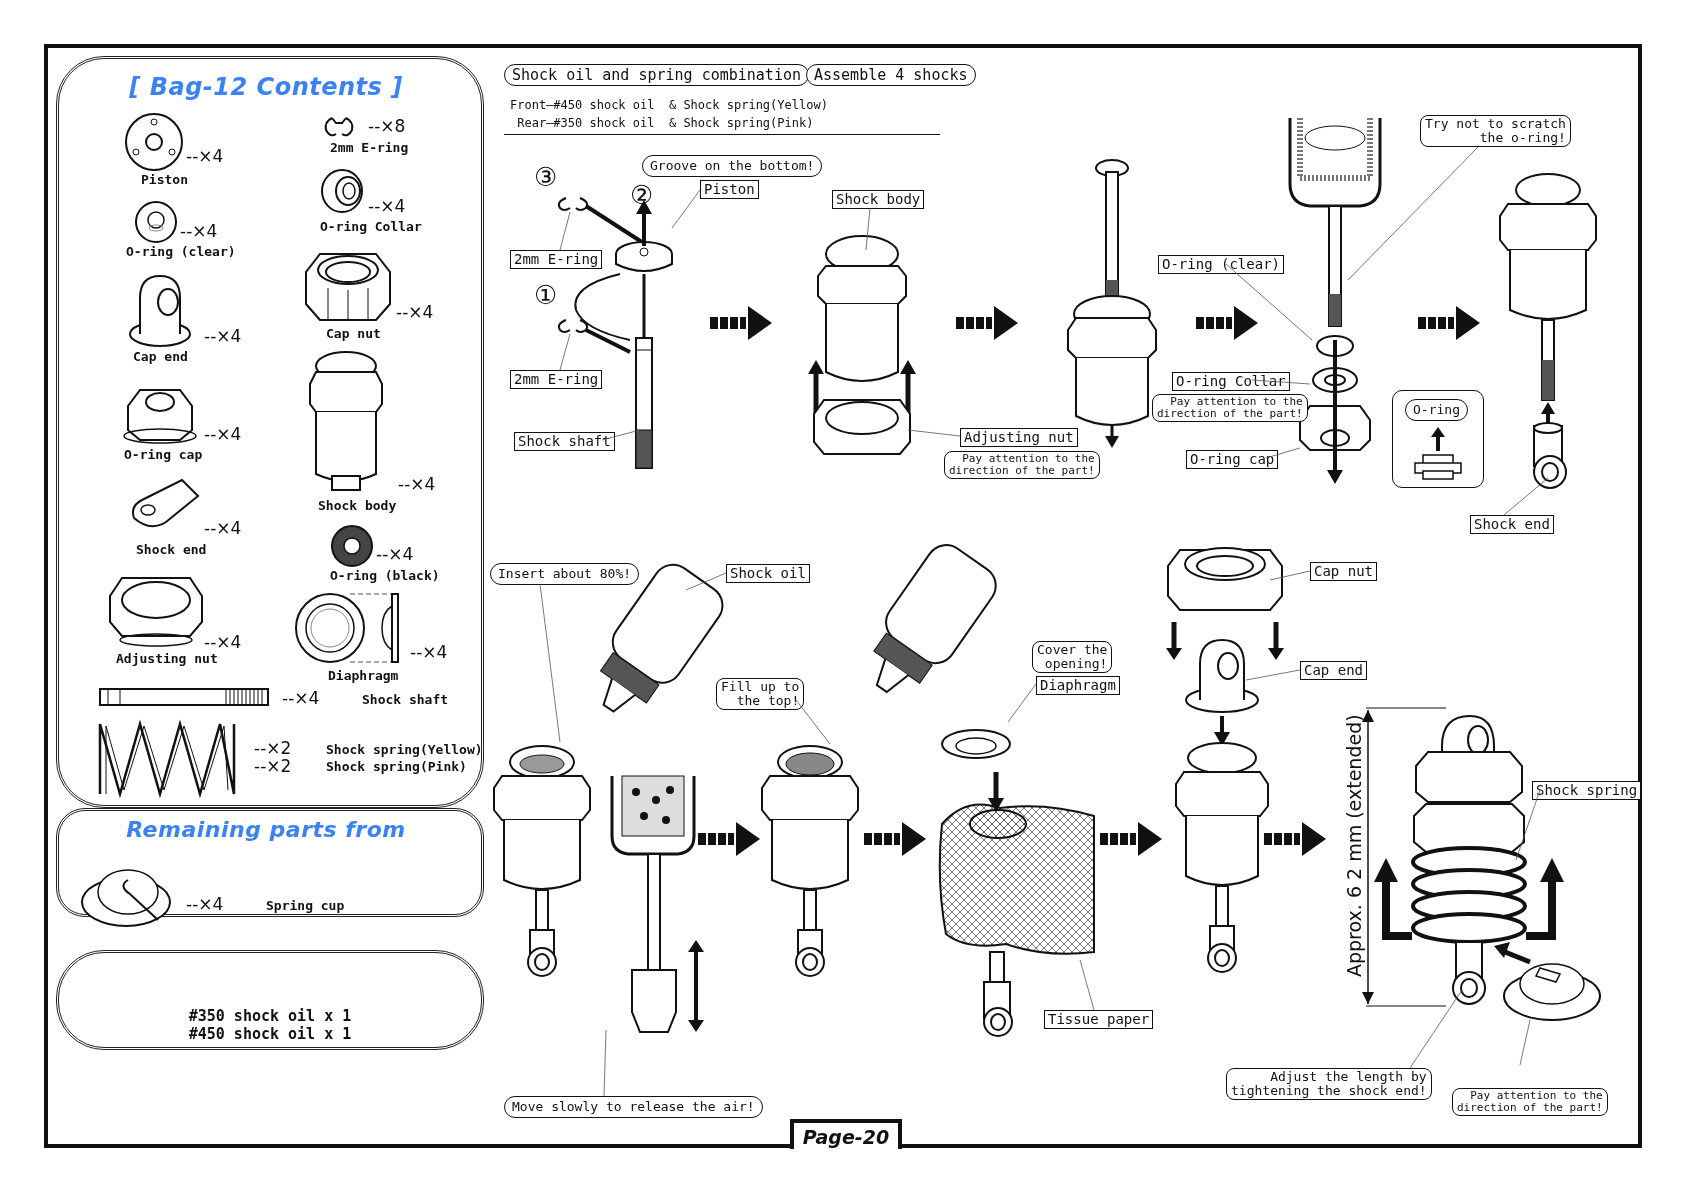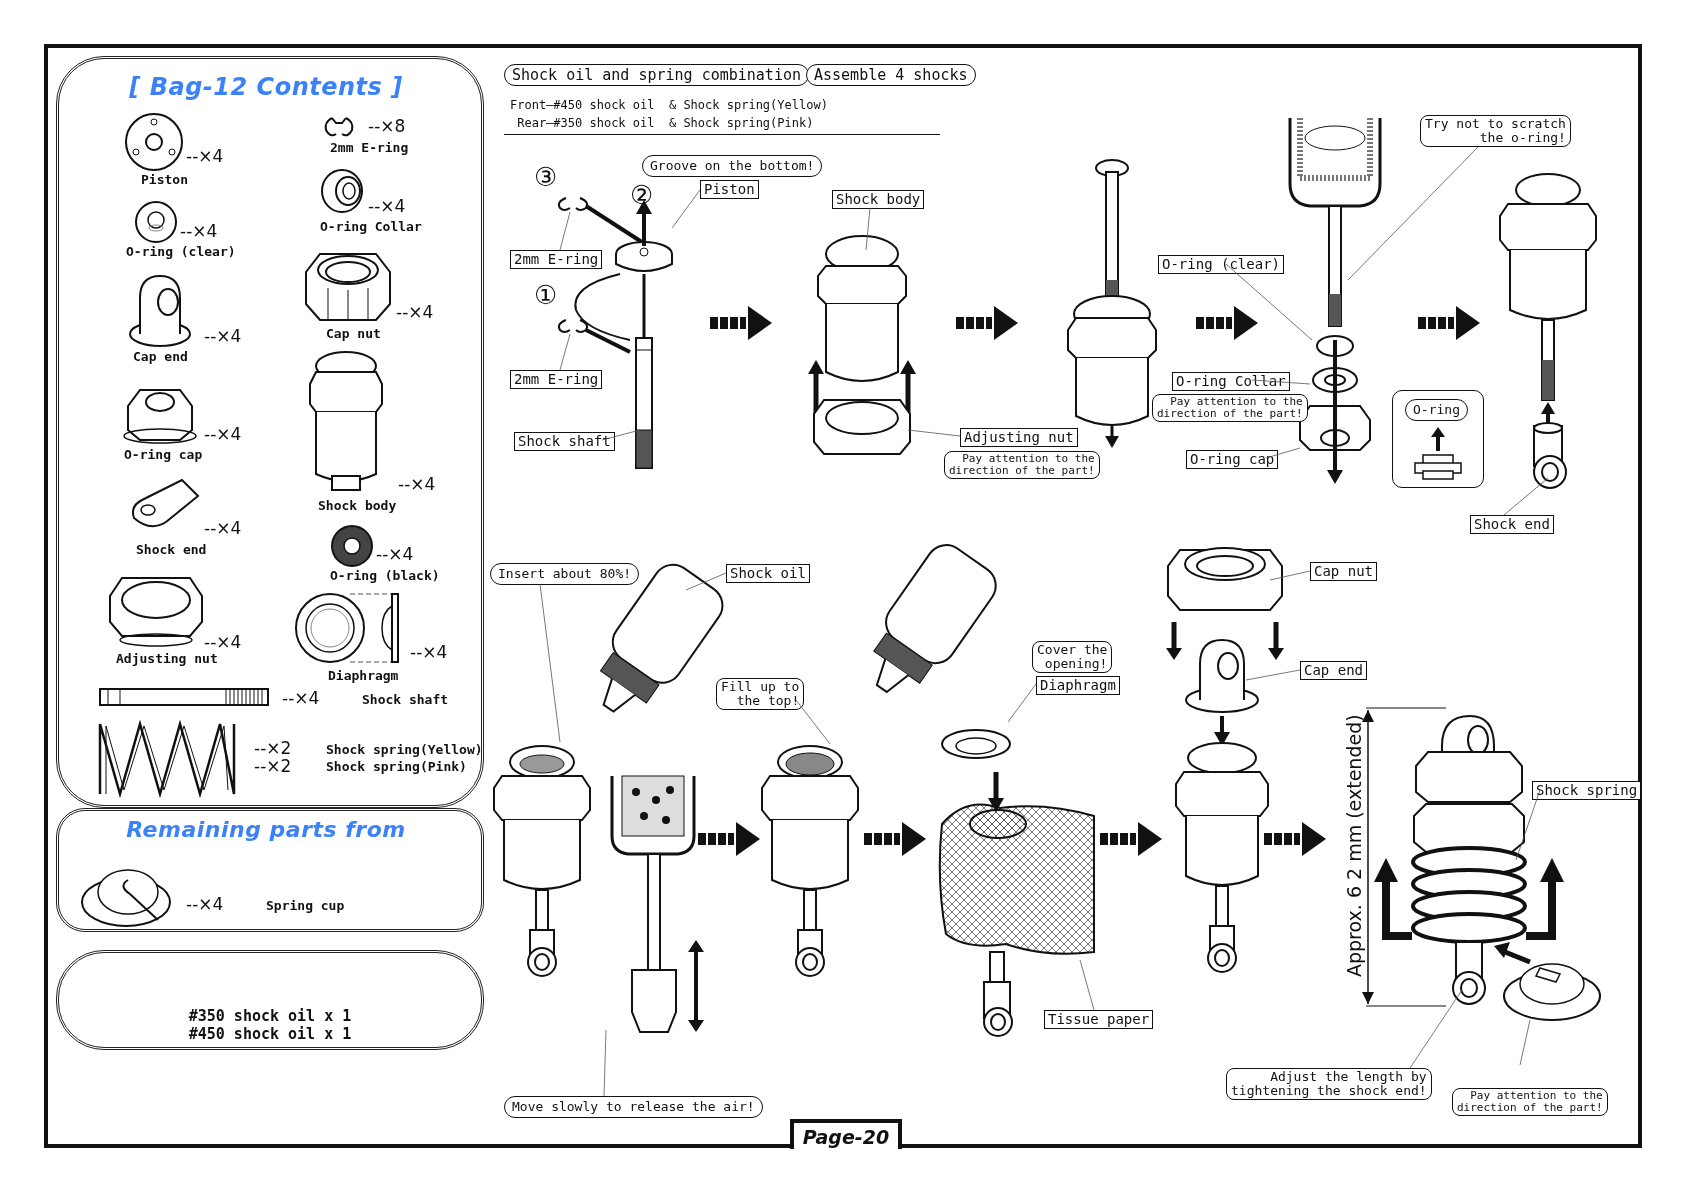--- a/index.html
+++ b/index.html
@@ -151,21 +151,21 @@
 
 <svg class="part" style="left:94px;top:718px" width="150" height="80">
     <path d="M6 76 L6 6 L26 76 L46 6 L66 76 L86 6 L106 76 L126 6 L140 76 L140 6" fill="none" stroke="#111" stroke-width="2.5"></path>
     <path d="M12 76 L12 8 L30 72 L50 8 L70 72 L90 8 L110 72 L130 8 L134 72" fill="none" stroke="#111" stroke-width="1"></path>
   </svg>
 <div class="qty" style="left:254px;top:738px">--×2</div>
 <div class="plabel" style="left:326px;top:742px">Shock spring(Yellow)</div>
 <div class="qty" style="left:254px;top:756px">--×2</div>
 <div class="plabel" style="left:326px;top:759px">Shock spring(Pink)</div>
 
-<div class="panel" style="left:56px;top:808px;width:428px;height:124px;border-radius:29px;">
+<div class="panel" style="left:56px;top:808px;width:428px;height:109px;border-radius:29px;">
   <div class="ptitle" style="top:6px;font-size:22px;">Remaining parts from</div>
 </div>
 <svg class="part" style="left:78px;top:862px" width="100" height="70">
     <ellipse cx="48" cy="40" rx="44" ry="24" fill="#fff" stroke="#111" stroke-width="2"></ellipse>
     <ellipse cx="50" cy="30" rx="30" ry="22" fill="#fff" stroke="#111" stroke-width="1.5"></ellipse>
     <path d="M50 18 Q40 24 52 32 L80 58" fill="none" stroke="#111" stroke-width="2"></path>
   </svg>
 <div class="qty" style="left:186px;top:894px">--×4</div>
 <div class="plabel" style="left:266px;top:898px">Spring cup</div>
 

